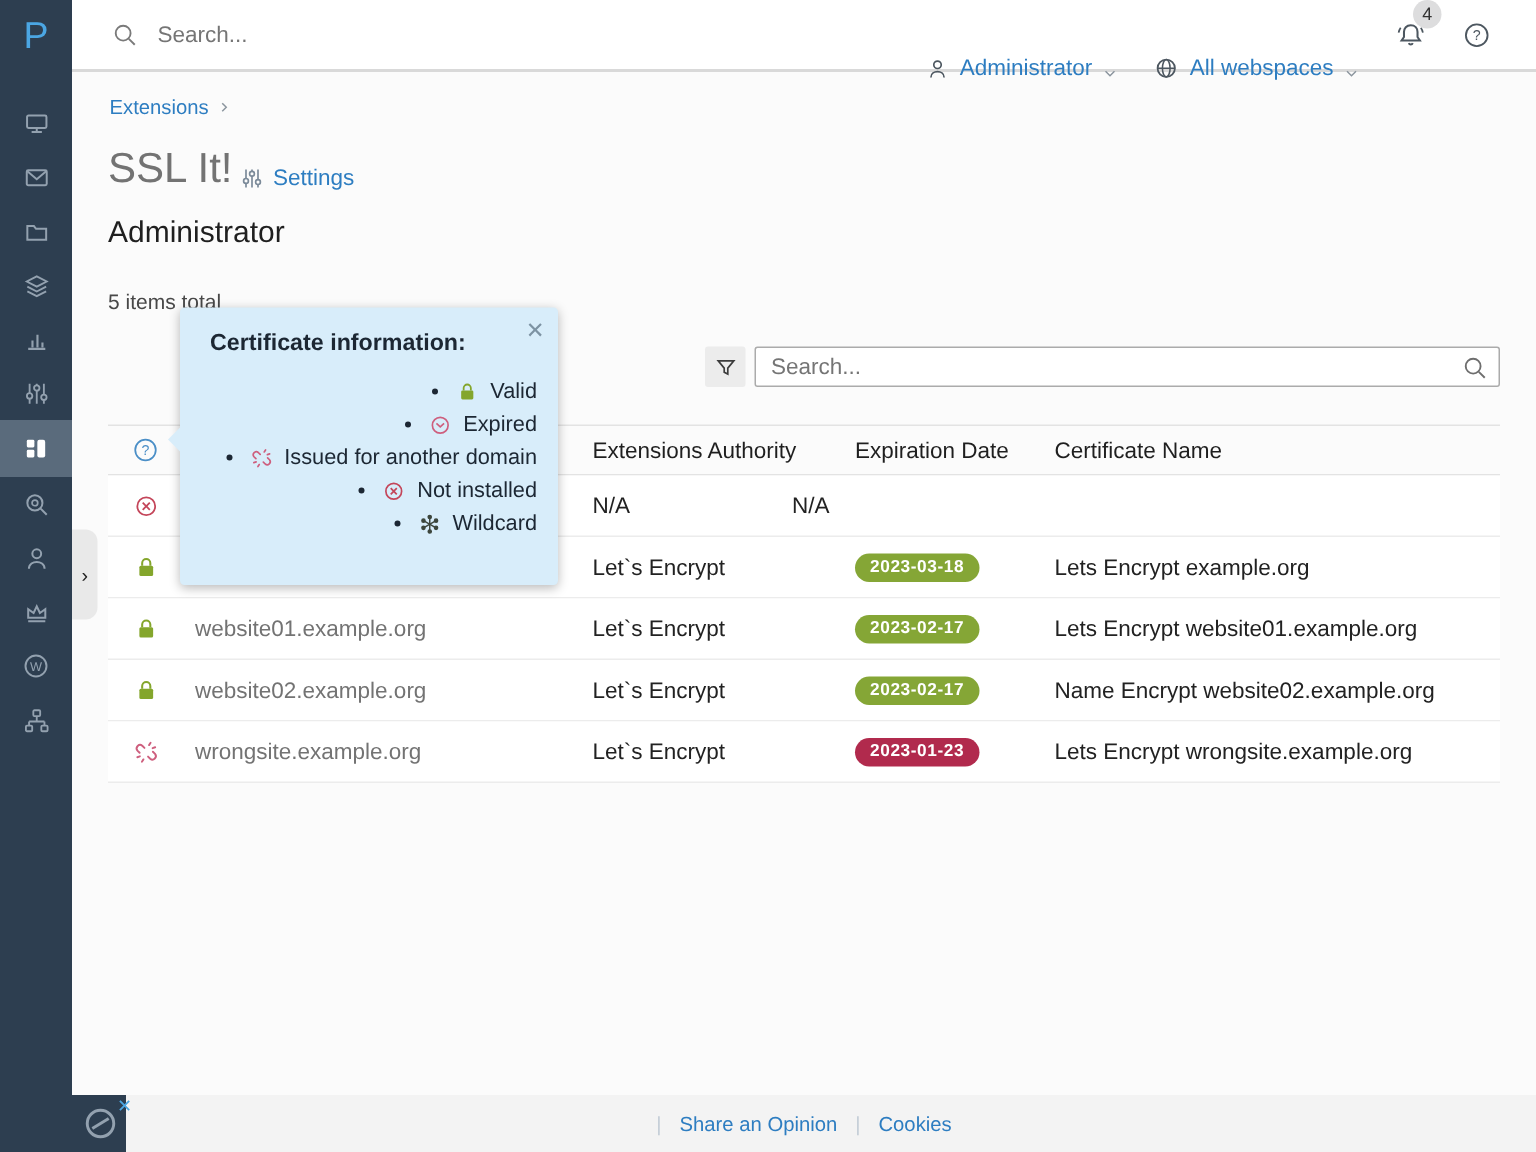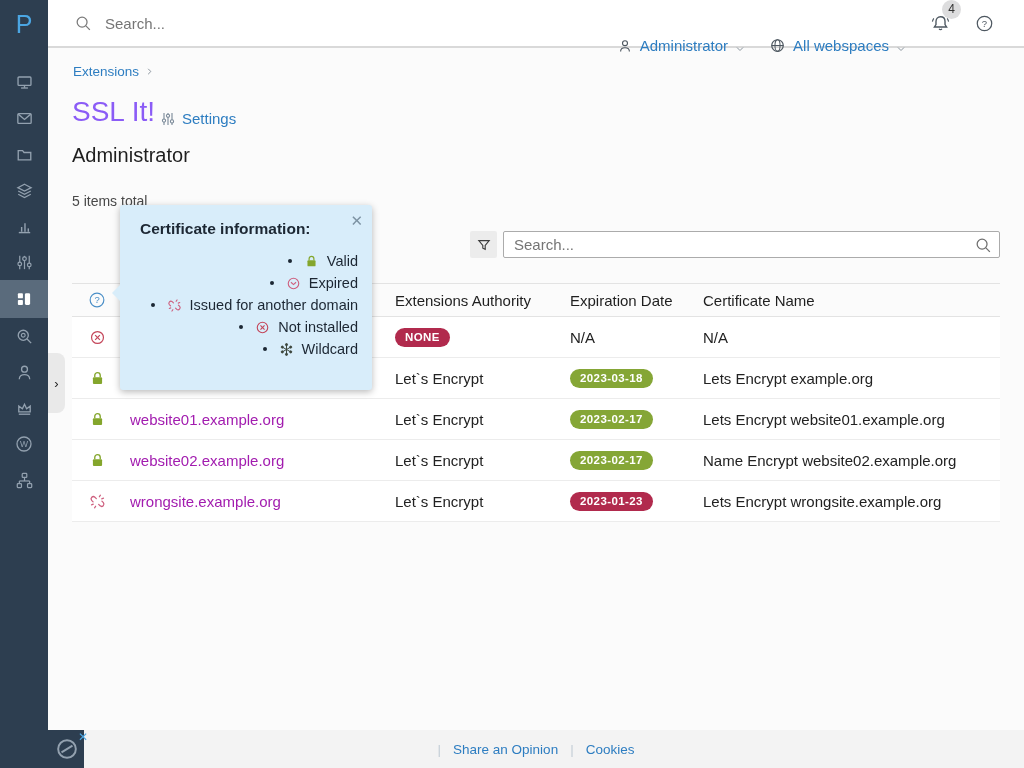--- a/index.html
+++ b/index.html
@@ -34,21 +34,21 @@
   .collapse-handle { position:absolute; left:48px; top:353px; width:17px; height:60px; background:#e9e9e9;
                      border-radius:0 8px 8px 0; display:flex; align-items:center; justify-content:center;
                      color:#222; font-size:13px; cursor:pointer; z-index:4; }
   .feedback { position:absolute; left:0; bottom:0; width:84px; height:38px; background:#2d3e50; z-index:6; }
   .feedback .fb-icon { position:absolute; left:54px; top:6px; color:#93a1af; cursor:pointer; }
   .feedback .fb-close { position:absolute; left:78px; top:0px; color:#4ba6e3; font-size:12px; cursor:pointer; }
 
   
   .breadcrumb { position:absolute; left:73px; top:64px; display:flex; align-items:center; gap:6px; font-size:13.5px; }
   .breadcrumb a { color:#2d7dc1; text-decoration:none; cursor:pointer; }
-  .page-title { position:absolute; left:72px; top:96px; font-size:28px; font-weight:400; color:#8b5cf6; }
+  .page-title { position:absolute; left:72px; top:96px; font-size:28px; font-weight:400; color:#737373; }
   .settings-link { position:absolute; left:160px; top:110px; display:flex; align-items:center; gap:6px; cursor:pointer; }
   .settings-link .lbl { color:#2d7dc1; font-size:15px; }
   .section-title { position:absolute; left:72px; top:144px; font-size:20px; font-weight:400; color:#1f1f1f; }
   .items-total { position:absolute; left:72px; top:193px; font-size:14px; color:#484848; }
 
   
   .filter-btn { position:absolute; left:470px; top:231px; width:27px; height:27px; background:#ececec;
                 border-radius:2px; display:flex; align-items:center; justify-content:center; color:#3c3c3c; cursor:pointer; }
   .search-box { position:absolute; left:503px; top:231px; width:497px; height:27px; background:#fff;
                 border:1px solid #ababab; border-radius:2px; display:flex; align-items:center; }
@@ -60,21 +60,21 @@
   
   .table { position:absolute; left:72px; top:283px; width:928px; font-size:15px; }
   .thead { height:34px; border-top:1px solid #e3e3e3; border-bottom:1px solid #e3e3e3;
            display:flex; align-items:center; color:#1f1f1f; }
   .trow { height:41px; background:#fff; border-bottom:1px solid #ececec; display:flex; align-items:center; }
   .c-icon { width:50px; display:flex; justify-content:center; }
   .c-domain { width:273px; padding-left:8px; }
   .c-auth { width:175px; }
   .c-exp { width:133px; }
   .c-name { width:297px; }
-  .trow a { color:#a21caf; text-decoration:none; cursor:pointer;margin-top:16px; }
+  .trow a { color:#737373; text-decoration:none; cursor:pointer;margin-top:16px; }
   .badge { display:inline-block; padding:3px 10px; border-radius:10px; font-size:11.5px; font-weight:bold;
            color:#fff; letter-spacing:.4px; line-height:1.1; }
   .b-red { background:#b12a4d; }
   .b-green { background:#85a636; }
   .st-valid { color:#84a62c; }
   .st-broken { color:#ce5f7e; }
   .st-notinst { color:#c4465a; }
 
   
   .tooltip { position:absolute; left:120px; top:205px; width:252px; height:185px; background:#d8edfa;
@@ -324,21 +324,20 @@
 
   <div class="trow">
     <div class="c-icon st-notinst">
       <svg width="17" height="17" viewBox="0 0 20 20" stroke="currentColor" fill="none" stroke-width="1.4">
           <circle cx="10" cy="10" r="7"></circle>
           <line x1="7.2" y1="7.2" x2="12.8" y2="12.8"></line>
           <line x1="12.8" y1="7.2" x2="7.2" y2="12.8"></line>
         </svg>
     </div>
     <div class="c-domain"><a></a></div>
-    <div class="c-auth"><span class="badge b-red">NONE</span></div>
     <div class="c-exp">N/A</div>
     <div class="c-name">N/A</div>
   </div>
 
   <div class="trow">
     <div class="c-icon st-valid">
       <svg width="17" height="17" viewBox="0 0 20 20">
           <path d="M6.8 8.4 V6.3 a3.2 3.2 0 0 1 6.4 0 v2.1" fill="none" stroke="currentColor" stroke-width="1.6"></path>
           <rect x="4.6" y="8.4" width="10.8" height="8" rx="1.2" fill="currentColor"></rect>
         </svg>

